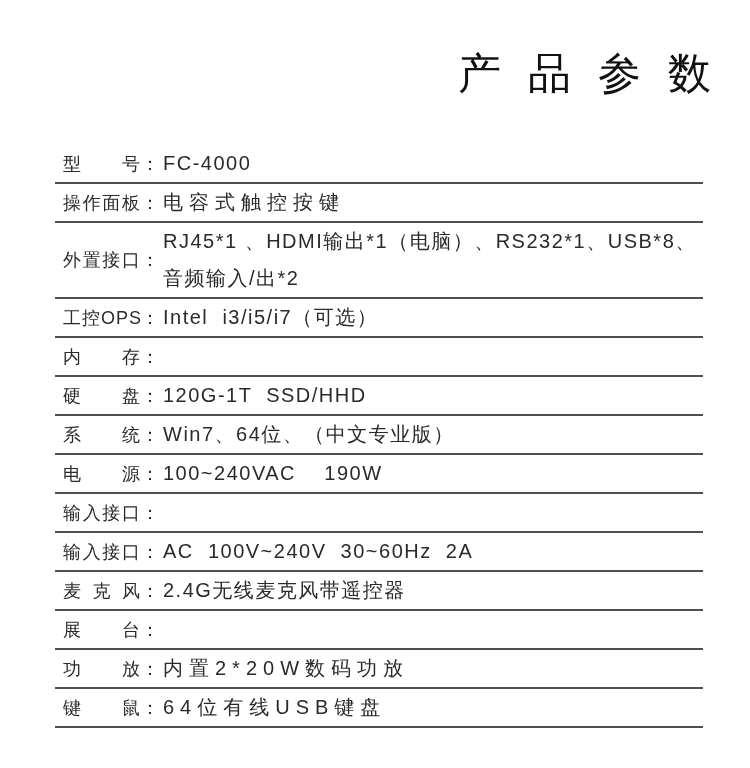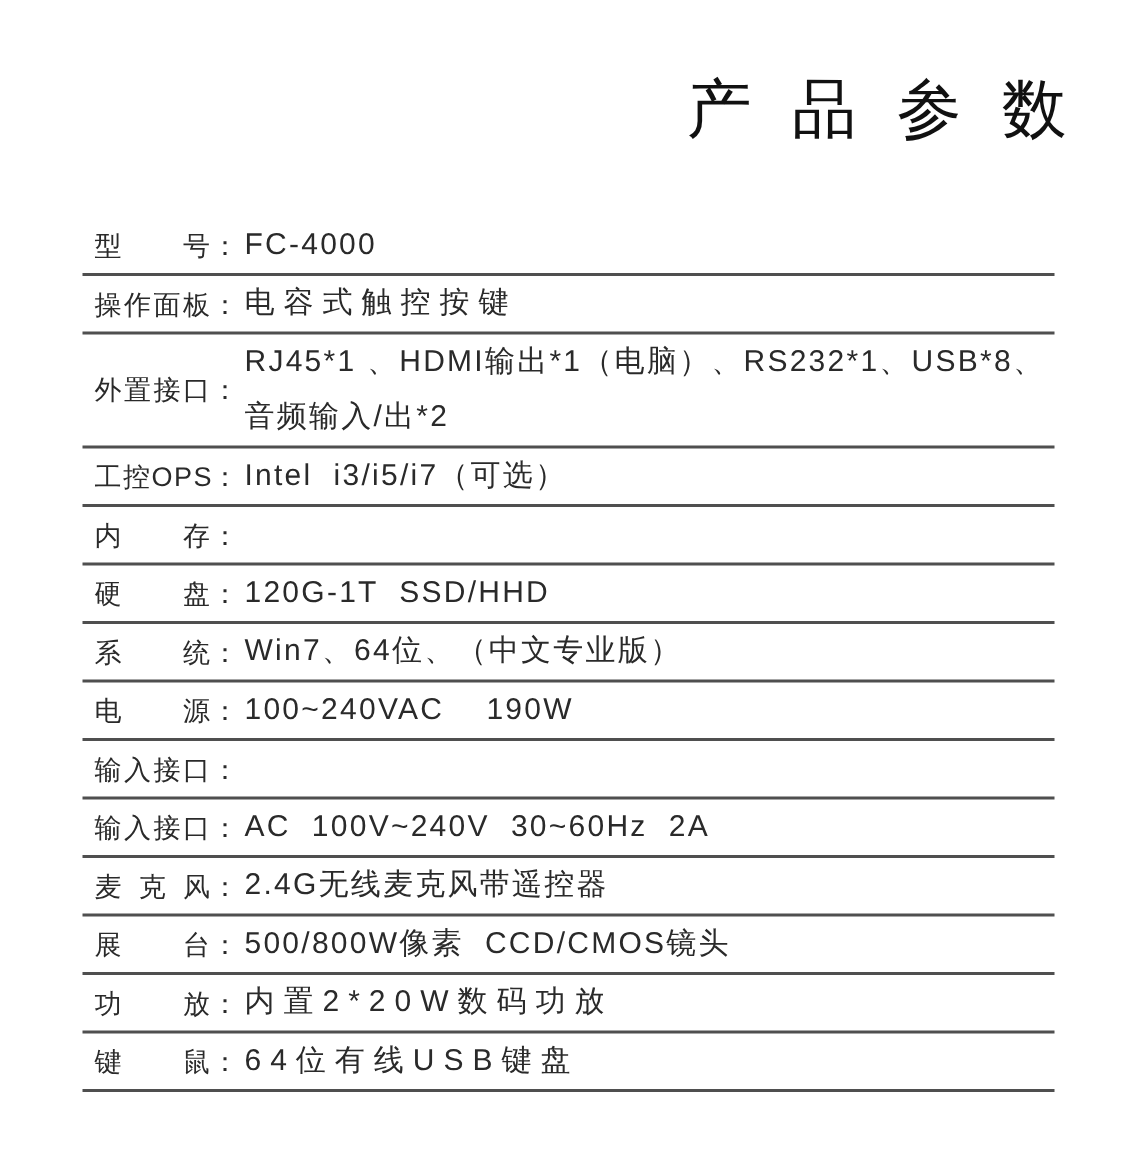--- a/index.html
+++ b/index.html
@@ -137,21 +137,20 @@
 
   <div class="row">
     <span class="label">麦克风</span>
     <span class="colon">：</span>
     <span class="value">2.4G无线麦克风带遥控器</span>
   </div>
 
   <div class="row">
     <span class="label">展台</span>
     <span class="colon">：</span>
-    <span class="value">500/800W像素  CCD/CMOS镜头</span>
   </div>
 
   <div class="row">
     <span class="label">功放</span>
     <span class="colon">：</span>
     <span class="value ls-wide">内置2*20W数码功放</span>
   </div>
 
   <div class="row">
     <span class="label">键鼠</span>

